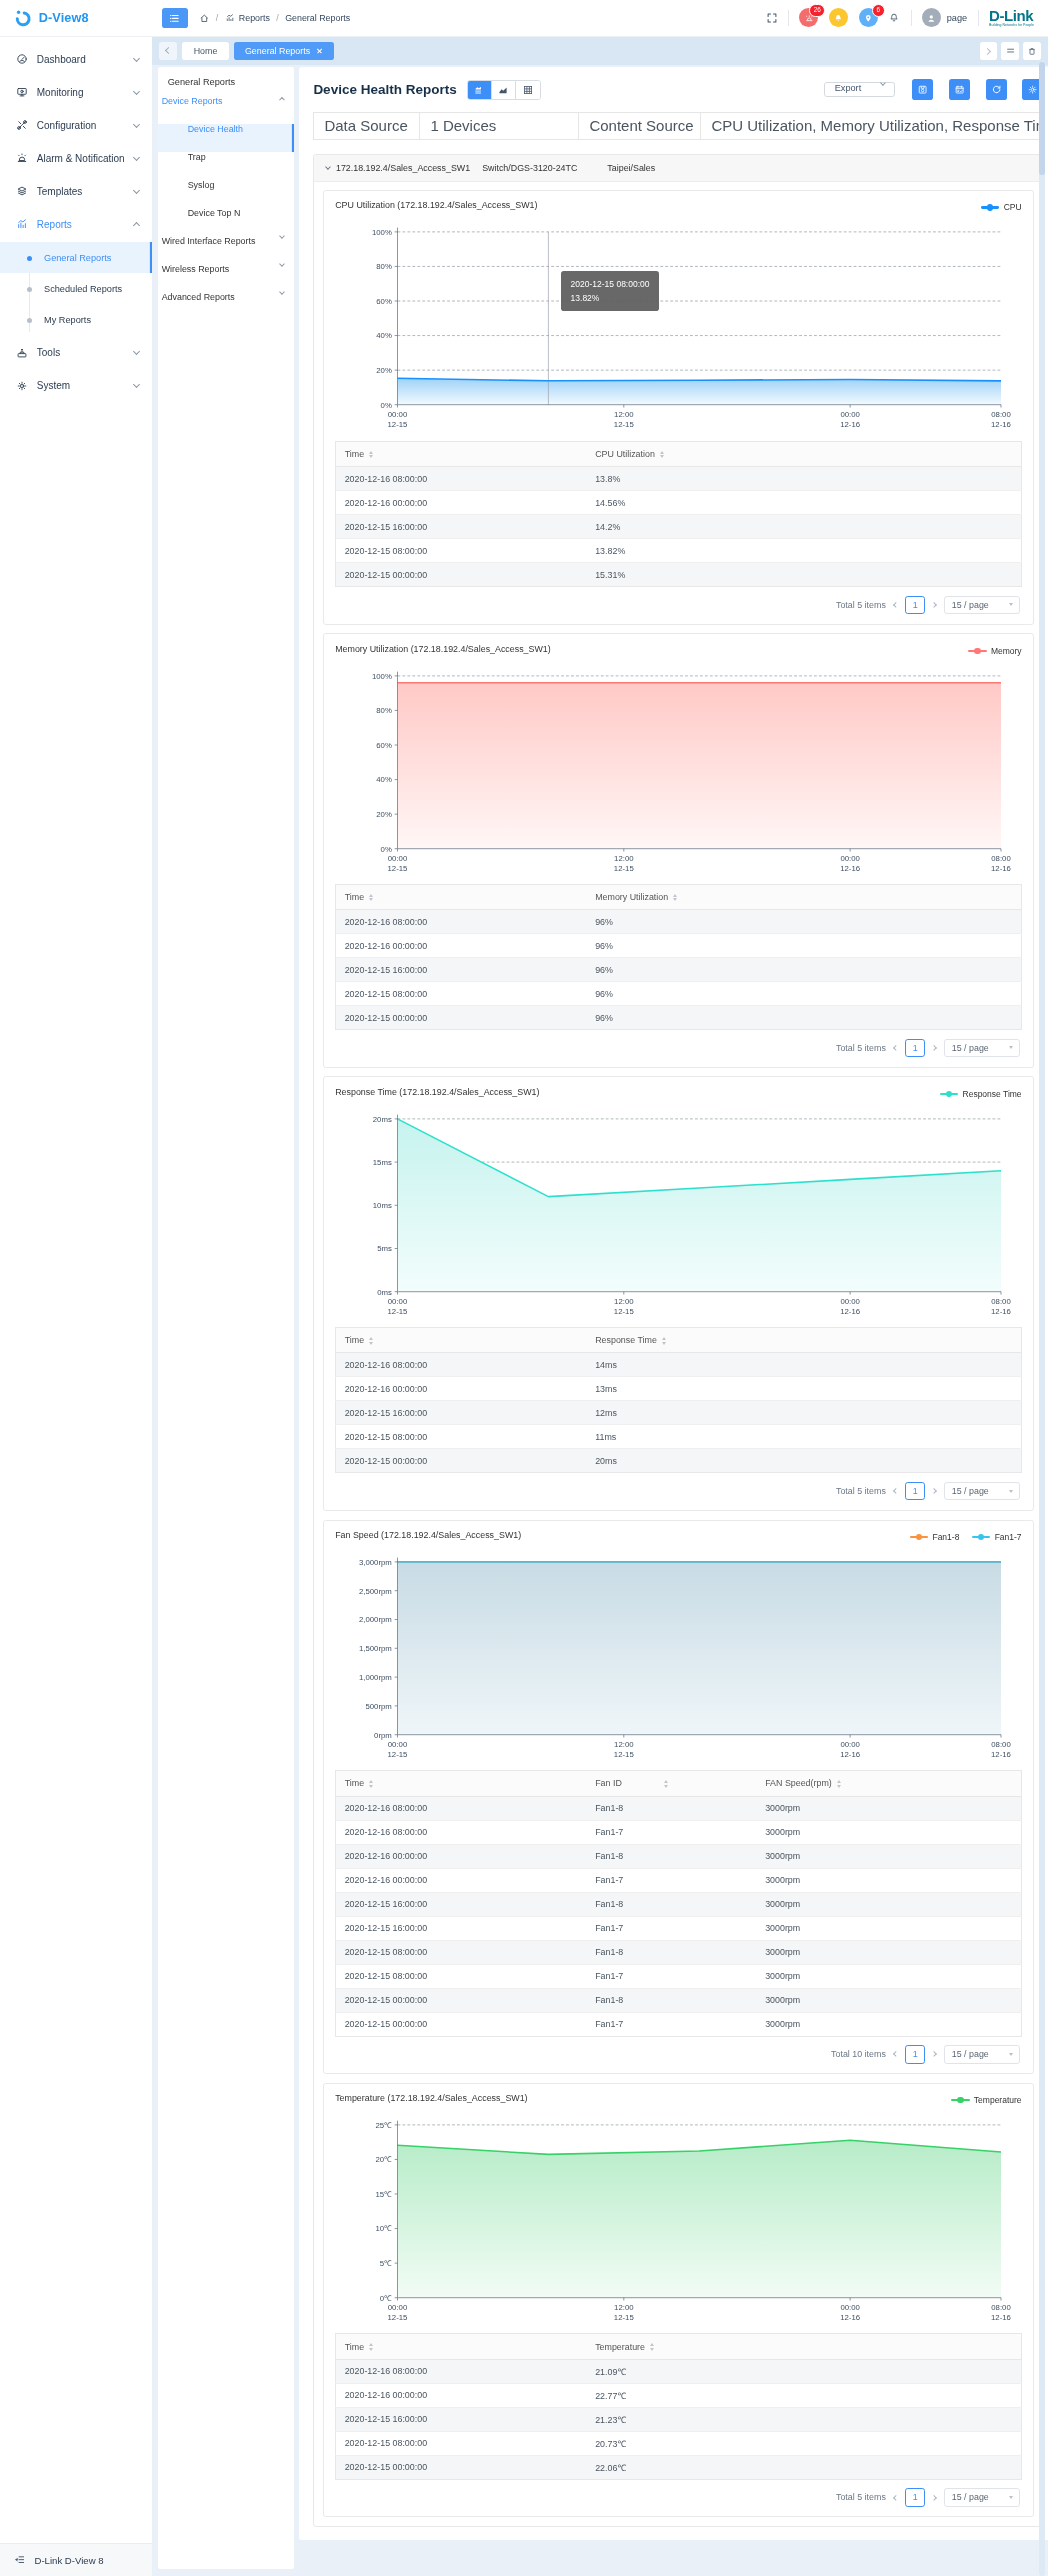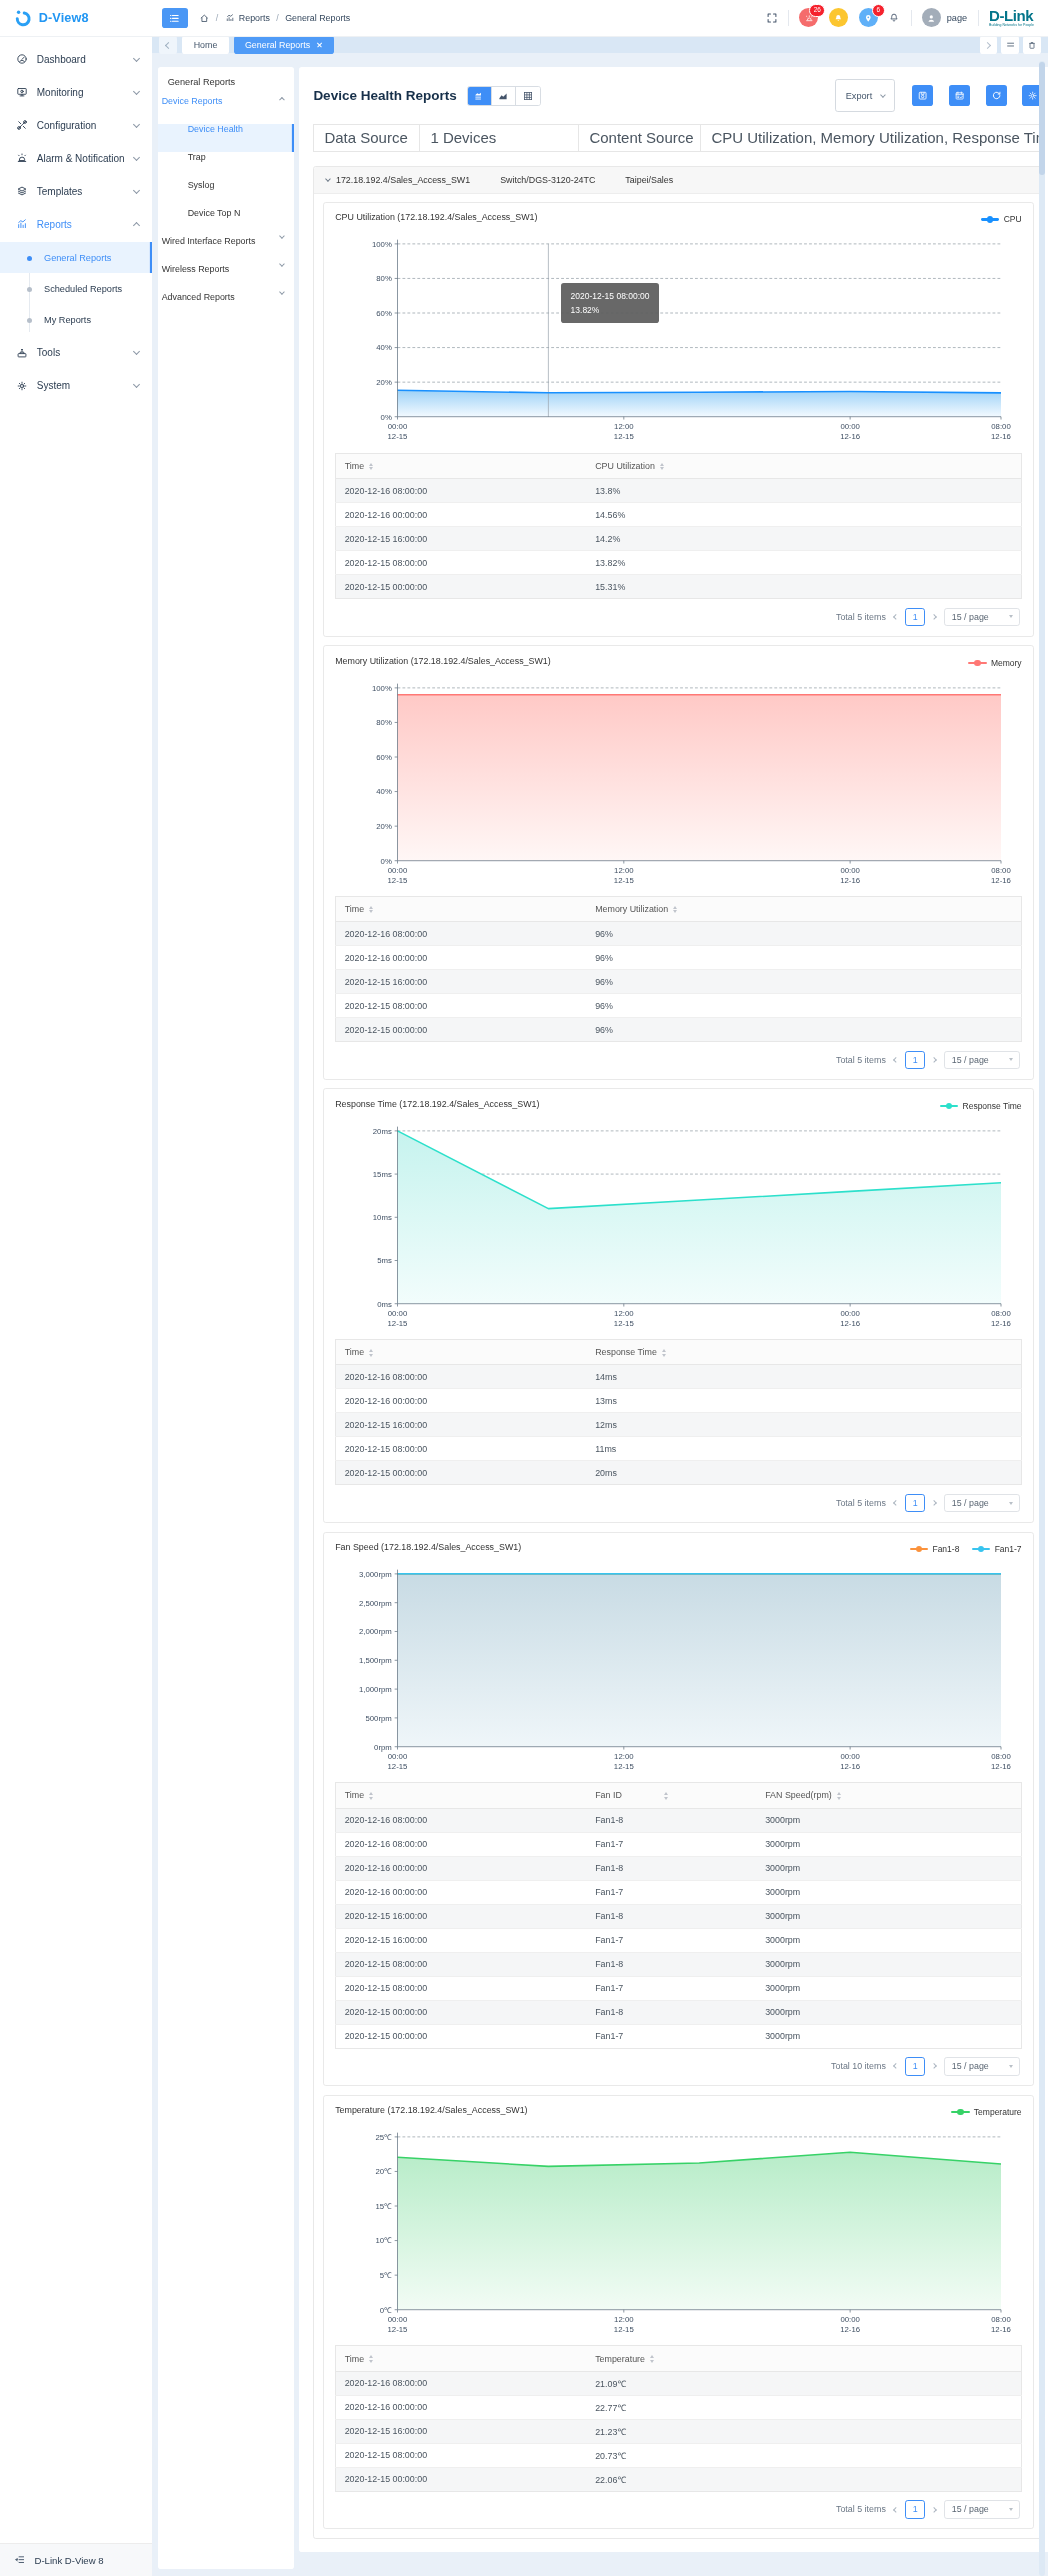--- a/index.html
+++ b/index.html
@@ -18,21 +18,21 @@
 .circle-icon{width:19px;height:19px;border-radius:50%;display:flex;align-items:center;justify-content:center;position:relative;cursor:pointer}
 .ci-red{background:#f56c6c}.ci-yellow{background:#fcc62f}.ci-blue{background:#5fb0f8}
 .badge{position:absolute;top:-4.2px;right:-7px;background:#f5222d;color:#fff;font-size:6.4px;line-height:1;padding:2.1px 3.5px;border-radius:6.4px;border:1.1px solid #fff}
 .user-chip{display:flex;align-items:center;gap:5.7px;cursor:pointer}
 .avatar{width:19px;height:19px;border-radius:50%;background:#a3adb9;display:flex;align-items:center;justify-content:center}
 .user-name{font-size:9.2px;color:#35485e}
 .dlink{display:flex;flex-direction:column;align-items:flex-start;line-height:1}
 .dlink-name{font-size:15px;font-weight:bold;color:#04758a;letter-spacing:-0.4px}
 .dlink-tag{font-size:3.5px;color:#04758a;margin-top:1.4px}
 
-.tabbar{position:absolute;top:37px;left:152px;right:0;height:16px;background:#d9e7f5;display:flex;align-items:center;gap:5px;padding:0 7px}
+.tabbar{position:absolute;top:37px;left:152px;right:0;height:28px;background:#d9e7f5;display:flex;align-items:center;gap:5px;padding:0 7px}
 .tab-back{width:18.4px;height:18.4px;background:#eff5fb;border-radius:2.8px;display:flex;align-items:center;justify-content:center;color:#9fb0c0;cursor:pointer}
 .tab{height:18.4px;background:#fff;border-radius:2.8px;padding:0 11.3px;font-size:8.9px;color:#44566b;display:flex;align-items:center;gap:6.4px;cursor:pointer}
 .tab.active{background:#4f9bf7;color:#fff}
 .x-icon{position:relative;width:6.4px;height:6.4px;display:inline-block}
 .x-icon::before,.x-icon::after{content:"";position:absolute;left:2.8px;top:0;width:1.1px;height:6.4px;background:#fff}
 .x-icon::before{transform:rotate(45deg)}.x-icon::after{transform:rotate(-45deg)}
 .tabbar-right{margin-left:auto;display:flex;align-items:center;gap:4.2px}
 .tb-btn{width:17.7px;height:17.7px;background:#fff;border-radius:2.8px;display:flex;align-items:center;justify-content:center;color:#b3bfcc;cursor:pointer}
 .tb-btn.dark{color:#44566b}
 
@@ -68,32 +68,32 @@
 .tree-item.active{background:#e9f3fe;color:#3e8ef7;box-shadow:inset -2.1px 0 0 #3e8ef7}
 .main-card{flex:1;background:#fff;border-radius:2.8px;padding:12.7px 14px;height:fit-content}
 
 .title-row{display:flex;align-items:center;gap:10px;margin-bottom:11.3px}
 .page-title{font-size:13.5px;font-weight:bold;color:#17304a}
 .segmented{display:flex;border:0.7px solid #d8dde3;border-radius:2.8px;overflow:hidden}
 .seg-btn{width:24px;height:18.4px;display:flex;align-items:center;justify-content:center;background:#fff;border-right:0.7px solid #d8dde3;cursor:pointer;color:#44546a}
 .seg-btn:last-child{border-right:none}
 .seg-btn.active{background:#3e8ef7;color:#fff}
 .title-spacer{flex:1}
-.export-btn{height:33px;padding:0 9.2px;border:0.7px solid #d5dae0;border-radius:2.8px;background:#fff;font-size:9.2px;color:#44566b;display:flex;align-items:center;gap:9px;cursor:pointer}
+.export-btn{height:15px;padding:0 9.2px;border:0.7px solid #d5dae0;border-radius:2.8px;background:#fff;font-size:9.2px;color:#44566b;display:flex;gap:20px;cursor:pointer}
 .icon-btn{width:21px;height:21px;background:#3e8ef7;border-radius:2.8px;display:flex;align-items:center;justify-content:center;cursor:pointer;margin-left:5.7px}
 .icon-btn.first{margin-left:7px}
 
 .info-table{width:100%;border-collapse:collapse;font-size:15px;color:#4a5560;margin-bottom:14px;table-layout:fixed}
 .info-table td{border:0.7px solid #e6e6e6;height:27px;padding:0 10px;background:#fff;overflow:hidden;white-space:nowrap}
 
 .group{border:0.7px solid #e8e8e8;border-radius:2.8px}
 .group-header{height:27px;background:#f7f7f7;border-bottom:0.7px solid #ededed;display:flex;align-items:center;padding:0 11.3px;font-size:8.9px;color:#333;border-radius:2.8px 2.8px 0 0}
 .gh-name{display:flex;align-items:center;gap:6.4px;cursor:pointer}
 .gh-name .ch{color:#6b7785}
-.gh-model{margin-left:30px}.gh-loc{margin-left:30px}
+.gh-model{margin-left:12px}.gh-loc{margin-left:30px}
 .group-body{padding:8.5px}
 .section{border:0.7px solid #e9e9e9;border-radius:2.8px;padding:9.2px 11.3px 7px;margin-bottom:8.5px}
 .section:last-child{margin-bottom:0}
 .sec-head{display:flex;justify-content:space-between;align-items:flex-start;font-size:8.9px;color:#333}
 .sec-legend{display:flex;gap:12.7px;padding-top:2.1px}
 .legend-item{display:flex;align-items:center;gap:4.2px;font-size:8.5px;color:#333;cursor:pointer}
 .legend-mark{position:relative;width:18.4px;height:7px}
 .legend-line{position:absolute;left:0;right:0;top:2.5px;height:2.1px;border-radius:1.4px;display:block}
 .legend-dot{position:absolute;left:6px;top:0.4px;width:6.4px;height:6.4px;border-radius:50%;display:block}
 .chart-wrap{position:relative;width:680px;margin:7px auto 1.4px}

